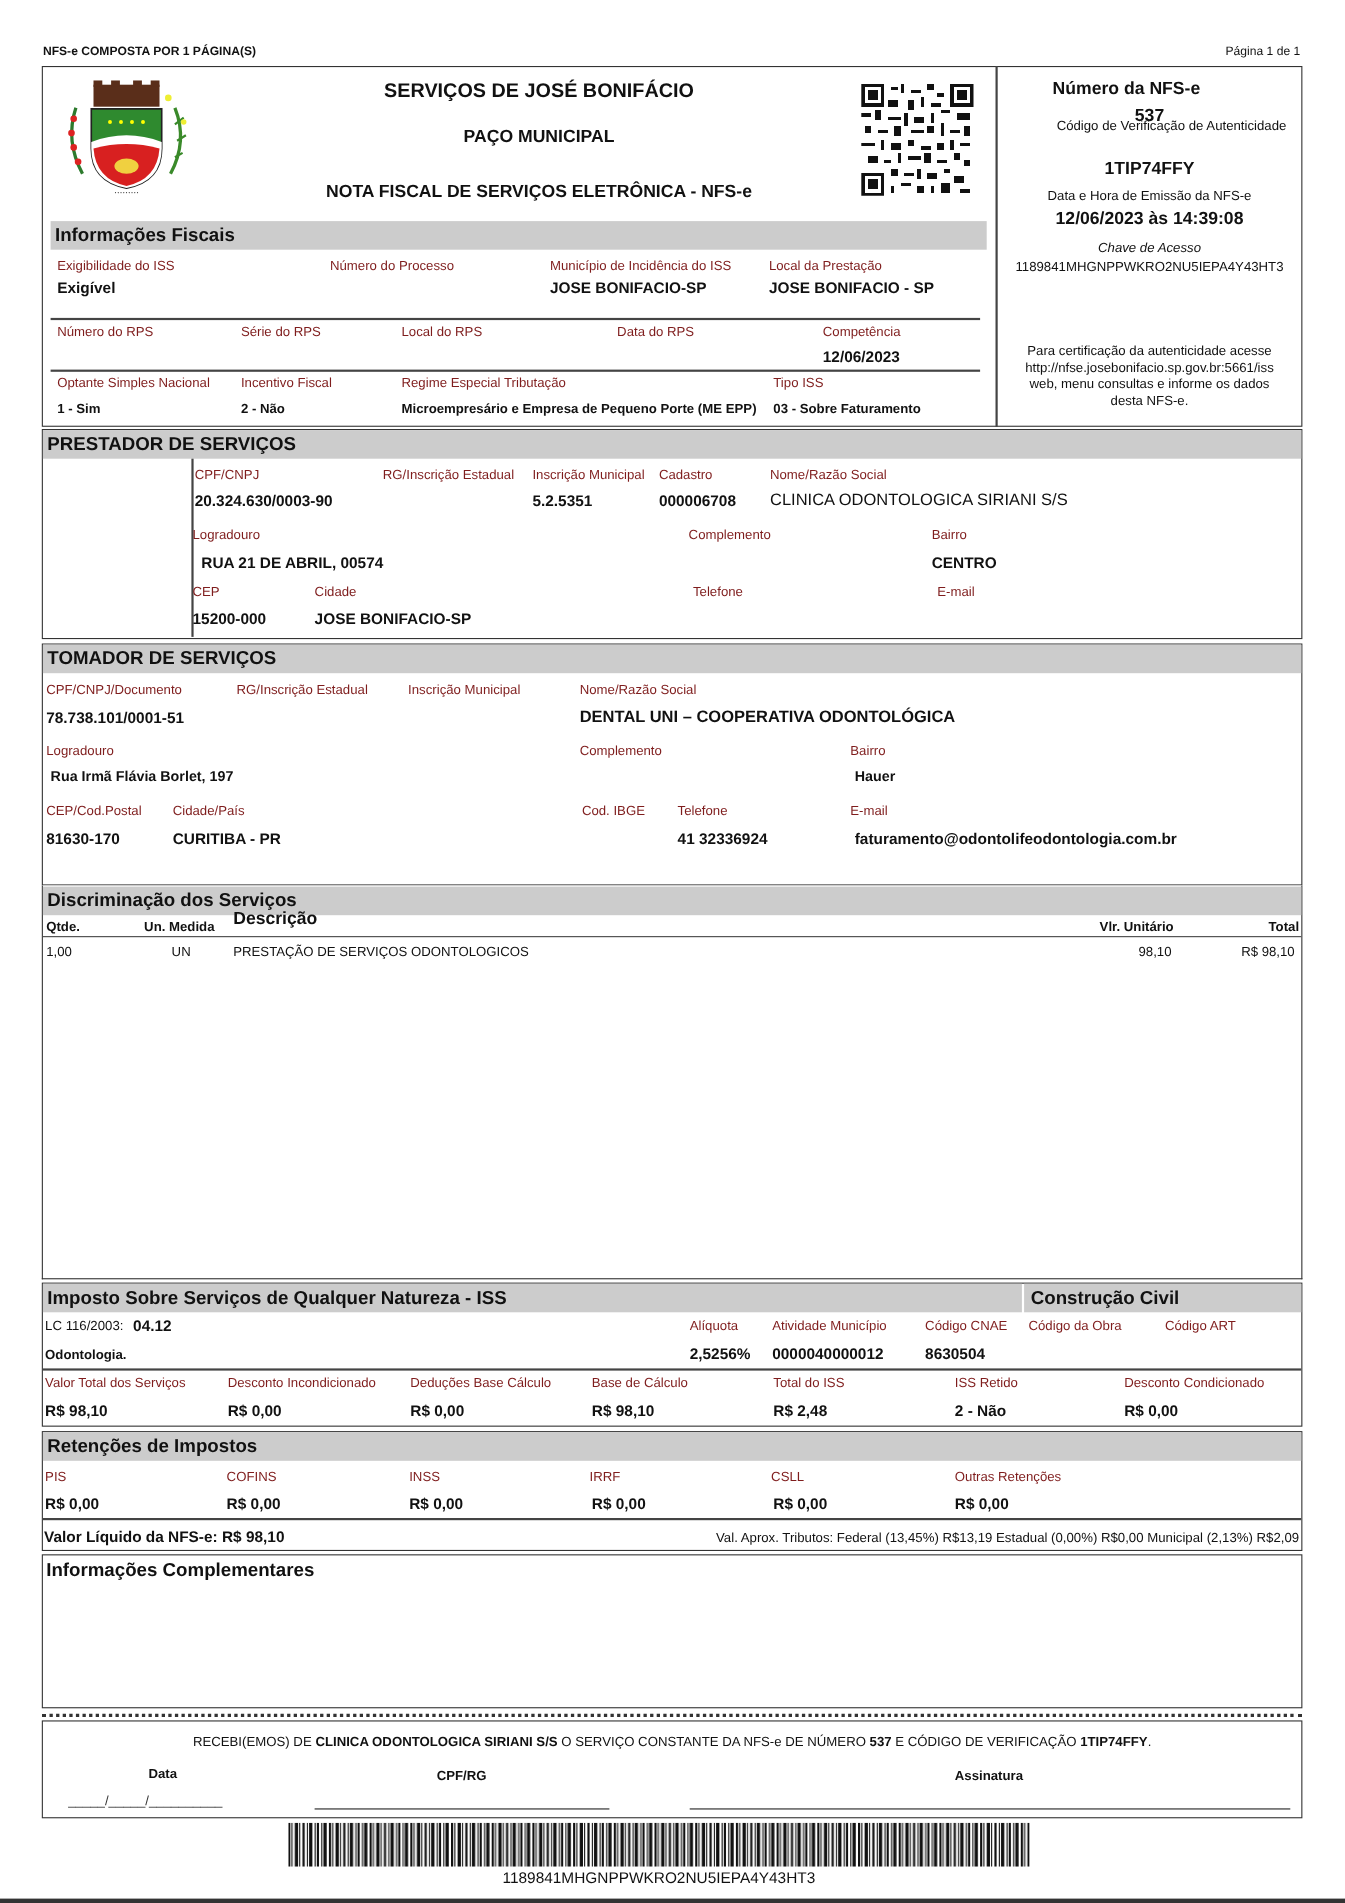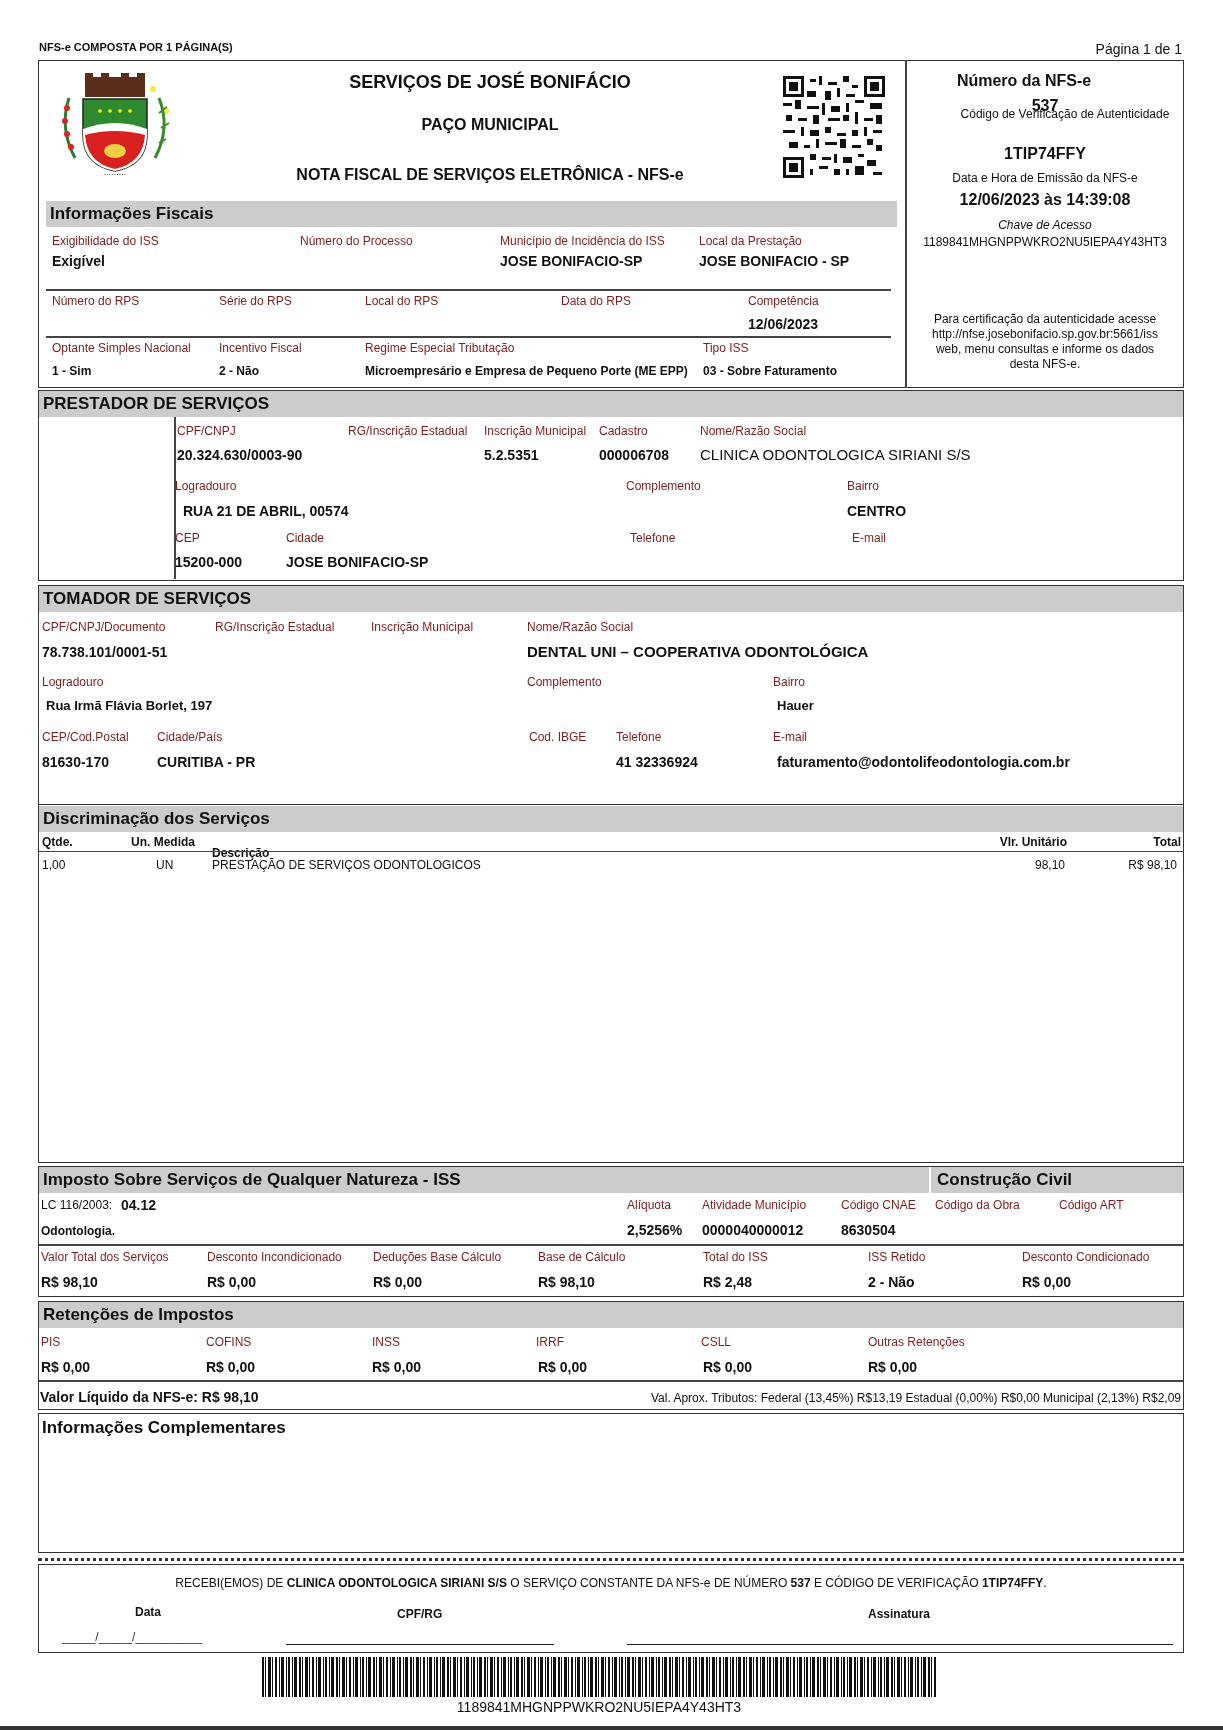--- a/index.html
+++ b/index.html
@@ -12,21 +12,21 @@
   .box { position: absolute; border: 1.5px solid #333; background: #fff; }
   .bar { position: absolute; background: #cccccc; font-weight: bold; font-size: 17px; padding-left: 4px; line-height: 26px; height: 26px; }
   .hline { position: absolute; height: 1.5px; background: #444; }
   .vline { position: absolute; width: 1.5px; background: #444; }
   .center { text-align: center; }
 </style>
 </head>
 <body>
 
 <div class="abs" style="left:39px;top:41px;font-size:11px;font-weight:bold;">NFS-e COMPOSTA POR 1 PÁGINA(S)</div>
-<div class="abs" style="right:41px;top:41px;font-size:14px;">Página 1 de 1</div>
+<div class="abs" style="right:41px;top:41px;font-size:11px;">Página 1 de 1</div>
 
 <div class="box" style="left:38px;top:60px;width:1146px;height:328px;"></div>
 <div class="vline" style="left:905px;top:60px;height:328px;"></div>
 
 <div class="abs" style="left:55px;top:73px;width:120px;height:105px;">
   <svg width="120" height="105" viewBox="0 0 120 105">
     <path d="M14 25 Q4 55 20 85" stroke="#2d7a2d" stroke-width="3" fill="none"></path>
     <circle cx="12" cy="35" r="3" fill="#d22"></circle>
       <circle cx="10" cy="48" r="3" fill="#d22"></circle>
       <circle cx="12" cy="61" r="3" fill="#d22"></circle>
@@ -221,21 +221,21 @@
 <div class="abs lbl" style="left:529px;top:730px;">Cod. IBGE</div>
 <div class="abs lbl" style="left:616px;top:730px;">Telefone</div>
 <div class="abs val" style="left:616px;top:754px;">41 32336924</div>
 <div class="abs lbl" style="left:773px;top:730px;">E-mail</div>
 <div class="abs val" style="left:777px;top:754px;">faturamento@odontolifeodontologia.com.br</div>
 
 <div class="box" style="left:38px;top:805px;width:1146px;height:358px;border-top:none;"></div>
 <div class="bar" style="left:39px;top:806px;width:1144px;">Discriminação dos Serviços</div>
 <div class="abs" style="left:42px;top:835px;font-size:12px;font-weight:bold;">Qtde.</div>
 <div class="abs" style="left:131px;top:835px;font-size:12px;font-weight:bold;">Un. Medida</div>
-<div class="abs" style="left:212px;top:846px;font-size:12px;font-weight:bold;">Descrição</div>
+<div class="abs" style="left:212px;top:827px;font-size:16px;font-weight:bold;">Descrição</div>
 <div class="abs" style="right:156px;top:835px;font-size:12px;font-weight:bold;">Vlr. Unitário</div>
 <div class="abs" style="right:42px;top:835px;font-size:12px;font-weight:bold;">Total</div>
 <div class="hline" style="left:39px;top:851px;width:1144px;height:1px;"></div>
 
 <div class="abs" style="left:42px;top:858px;width:1140px;height:16px;font-size:12px;">
   <span class="abs" style="left:0;">1,00</span>
   <span class="abs" style="left:114px;">UN</span>
   <span class="abs" style="left:170px;">PRESTAÇÃO DE SERVIÇOS ODONTOLOGICOS</span>
   <span class="abs" style="right:117px;">98,10</span>
   <span class="abs" style="right:5px;">R$ 98,10</span>

